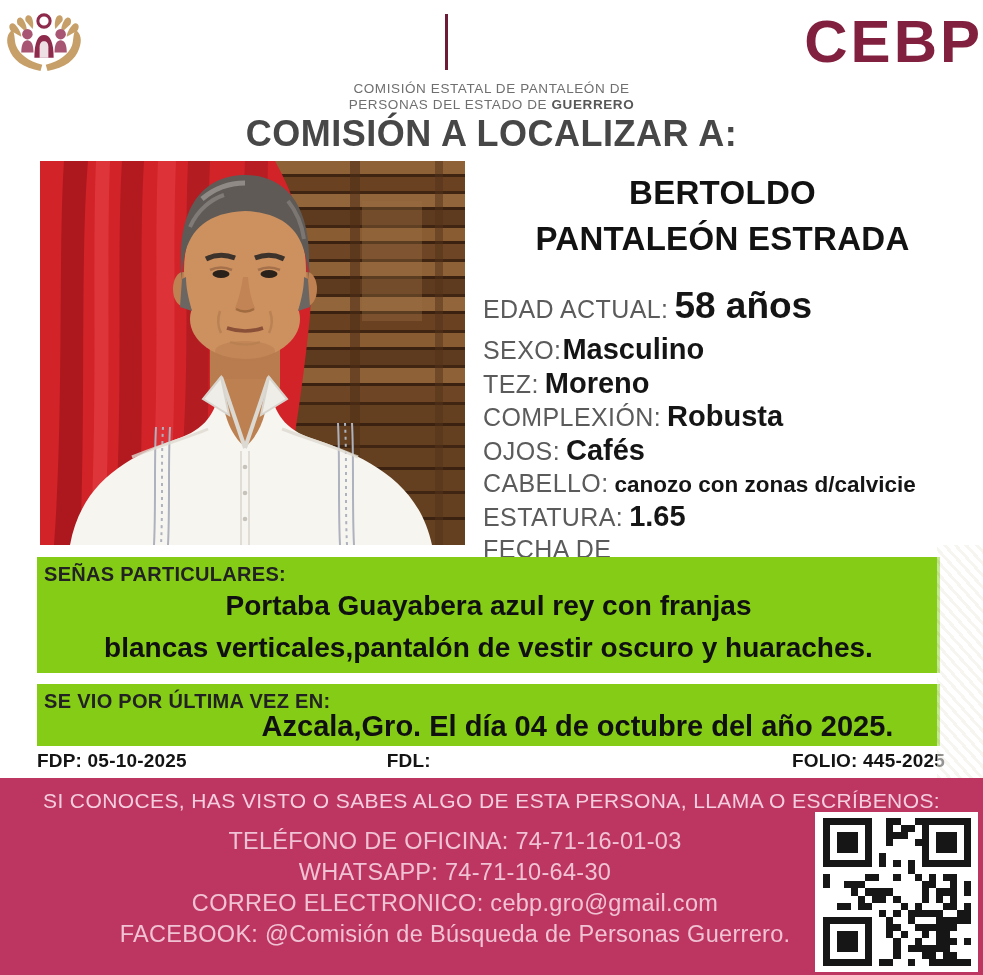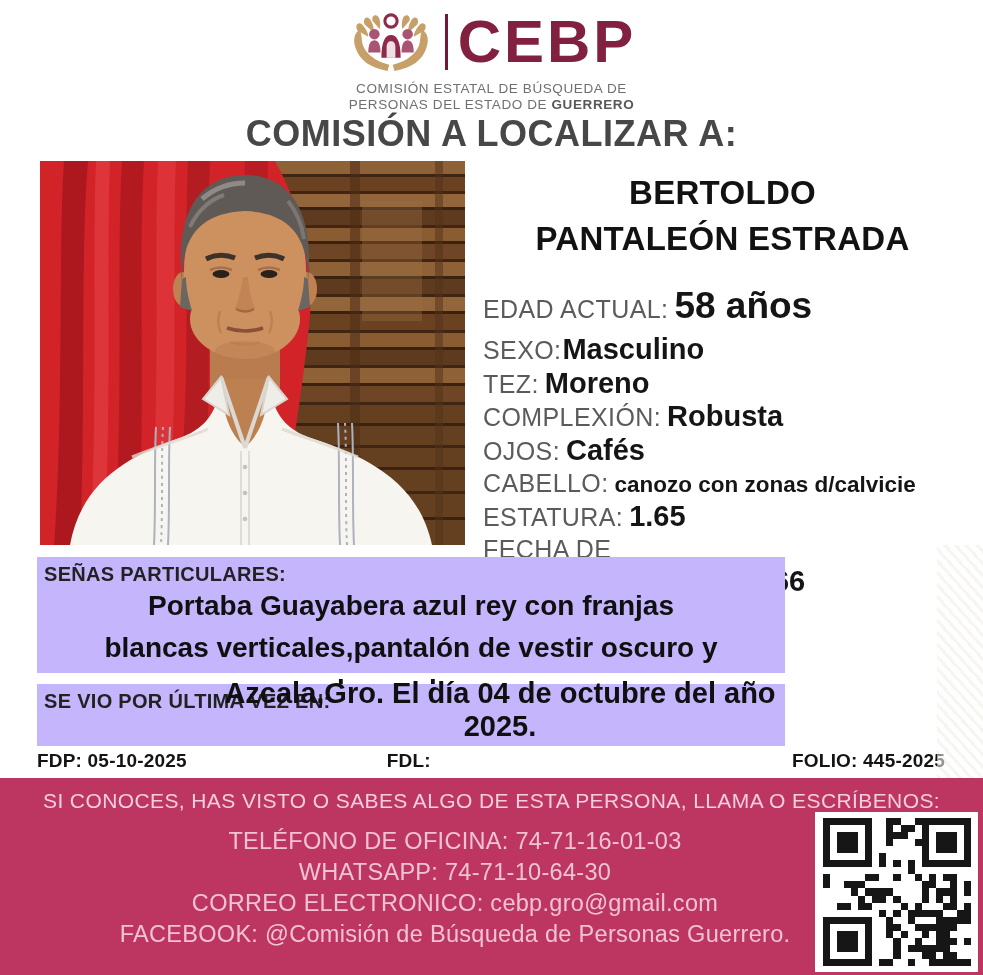--- a/index.html
+++ b/index.html
@@ -2,21 +2,21 @@
 <html><head>
 <meta charset="utf-8">
 <style>
   html,body{margin:0;padding:0;background:#e8e8e8;}
   .poster{
     position:relative;width:983px;height:975px;background:#ffffff;
     font-family:"Liberation Sans",sans-serif;overflow:hidden;margin:0 auto;
   }
   
   .header{position:absolute;top:6px;left:0;width:100%;text-align:center;}
-  .logo-row{display:flex;align-items:center;justify-content:center;gap:10px;height:72px;}
+  .logo-row{display:flex;align-items:center;justify-content:space-between;gap:10px;height:72px;}
   .logo-icon svg{display:block;}
   .logo-divider{width:3px;height:56px;background:#6e1b37;}
   .org-acronym{font-size:60px;font-weight:700;color:#82203f;letter-spacing:3px;line-height:60px;}
   .org-sub{margin-top:3px;font-size:13.5px;line-height:15.5px;color:#6f6f6f;letter-spacing:.6px;font-weight:500;}
   .org-sub b{color:#585858;}
   
   .headline{position:absolute;top:113px;left:0;width:100%;text-align:center;
     font-size:36px;font-weight:800;color:#474747;letter-spacing:.5px;}
   
   .photo{position:absolute;left:40px;top:161px;width:425px;height:384px;background:#7c5029;}
@@ -27,21 +27,21 @@
   .details{margin-top:22px;padding-left:13px;}
   .drow{white-space:nowrap;line-height:29.5px;}
   .dlabel{font-size:25px;color:#5b5b5b;letter-spacing:.4px;margin-right:6px;}
   .dvalue{font-size:29px;font-weight:800;color:#151515;}
   .drow-edad{line-height:44px;}
   .drow-edad .dvalue{font-size:37px;}
   .drow-sexo .dlabel{margin-right:1px;}
   .drow-cabello .dvalue{font-size:22.5px;}
   .drow-fecha{line-height:29px;}
   
-  .graybox{position:absolute;left:37px;width:748px;background:#c4b5fd;}
+  .graybox{position:absolute;left:37px;width:903px;background:#84cc16;}
   .senas{top:557px;height:116px;}
   .ultima{top:684px;height:62px;}
   .sec-label{position:absolute;top:6px;left:7px;font-size:20px;font-weight:800;color:#222;letter-spacing:.3px;}
   .senas-text{position:absolute;top:28px;left:0;width:100%;text-align:center;
     font-size:28px;line-height:42px;font-weight:800;color:#101010;}
   .ultima-text{position:absolute;bottom:3px;left:178px;right:0;text-align:center;
     font-size:29px;font-weight:800;color:#101010;}
   
   .meta{position:absolute;top:750px;left:37px;right:38px;display:flex;align-items:baseline;
     font-size:19px;font-weight:800;color:#141414;letter-spacing:.2px;gap:32px;}
@@ -88,21 +88,21 @@
 
           <circle cx="50" cy="16" r="7" fill="none" stroke="#8e2a4c" stroke-width="3.5"></circle>
           <path d="M39,58 C39,40 43,32 50,32 C57,32 61,40 61,58 Z" fill="#8e2a4c"></path>
           <path d="M45,46 C45,41 47,39 50,39 C53,39 55,41 55,46 L55,58 L45,58 Z" fill="#ffffff" opacity="0.85"></path>
         </svg>
       </span>
       <span class="logo-divider"></span>
       <span class="org-acronym">CEBP</span>
     </div>
     <div class="org-sub">
-      <div>COMISIÓN ESTATAL DE BÚSQUEDA DE</div>
+      <div>COMISIÓN ESTATAL DE PANTALEÓN DE</div>
       <div><span>PERSONAS DEL ESTADO DE </span><b>GUERRERO</b></div>
     </div>
   </div>
 
   <div class="headline">COMISIÓN A LOCALIZAR A:</div>
 
   <div class="photo">
     <svg width="425" height="384" viewBox="0 0 425 384">
 
       <rect width="425" height="384" fill="#7c5029"></rect>

